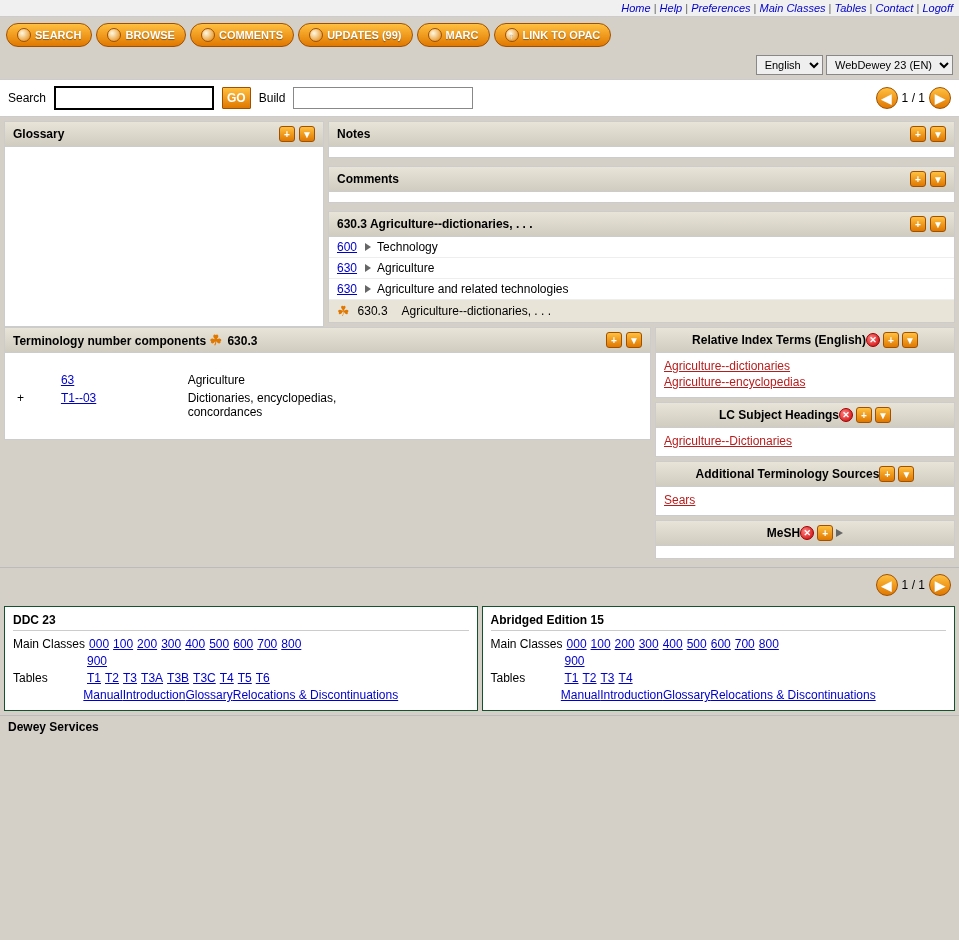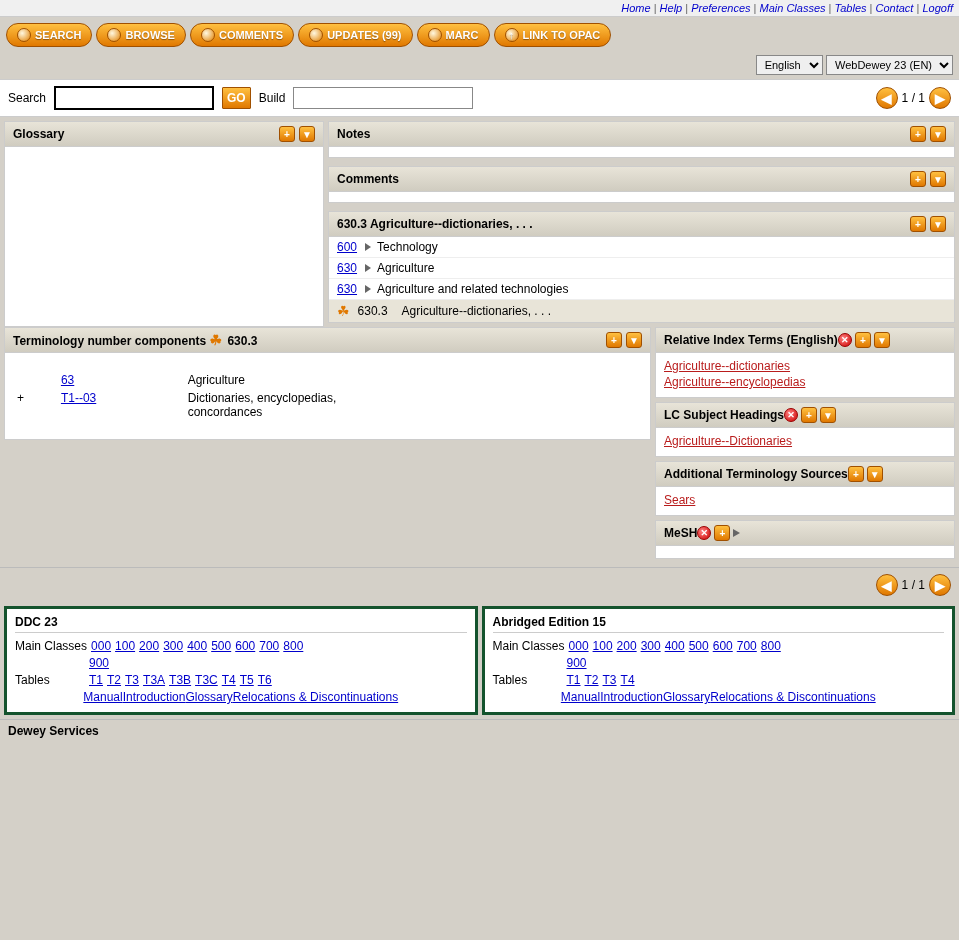--- a/index.html
+++ b/index.html
@@ -227,21 +227,21 @@
 
     
     .right-panel { margin-bottom: 4px; }
     .right-panel-header {
       background: linear-gradient(to bottom, #e8e4d8, #d0ccc0);
       border: 1px solid #ccc;
       border-bottom: none;
       padding: 4px 8px;
       display: flex;
       align-items: center;
-      justify-content: flex-start;
+      justify-content: center;
       font-weight: bold;
       font-size: 12px;
     }
     .right-panel-body {
       background: #fff;
       border: 1px solid #ccc;
       padding: 6px 8px;
       font-size: 12px;
     }
     .right-panel-link { color: #b91c1c; text-decoration: underline; cursor: pointer; display: block; margin-bottom: 2px; }
@@ -281,21 +281,21 @@
 
     
     #footer-sections {
       display: flex;
       gap: 4px;
       padding: 4px;
       background: #d4d0c8;
     }
     .footer-box {
       background: #fff;
-      border: 3px solid #14532d;
+      border: 1px solid #14532d;
       flex: 1;
       padding: 6px 8px;
     }
     .footer-box h3 {
       font-size: 12px;
       font-weight: bold;
       margin-bottom: 6px;
       border-bottom: 1px solid #ccc;
       padding-bottom: 3px;
     }

